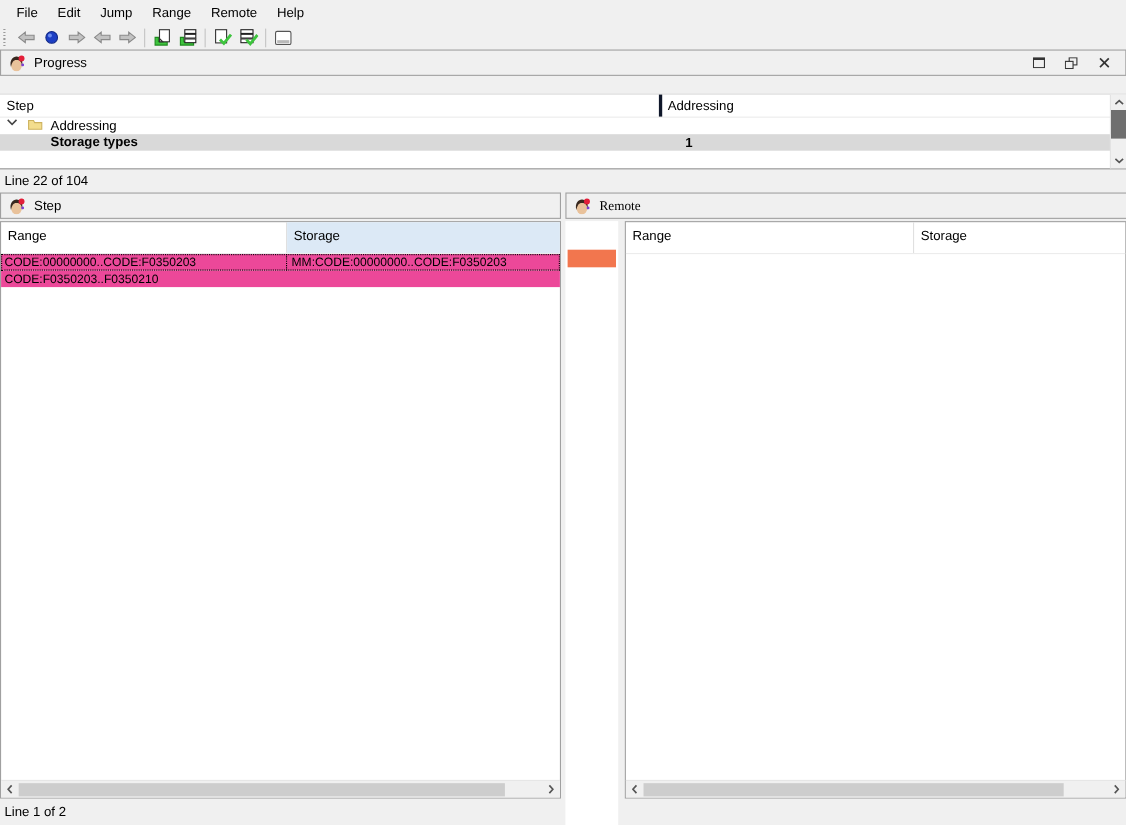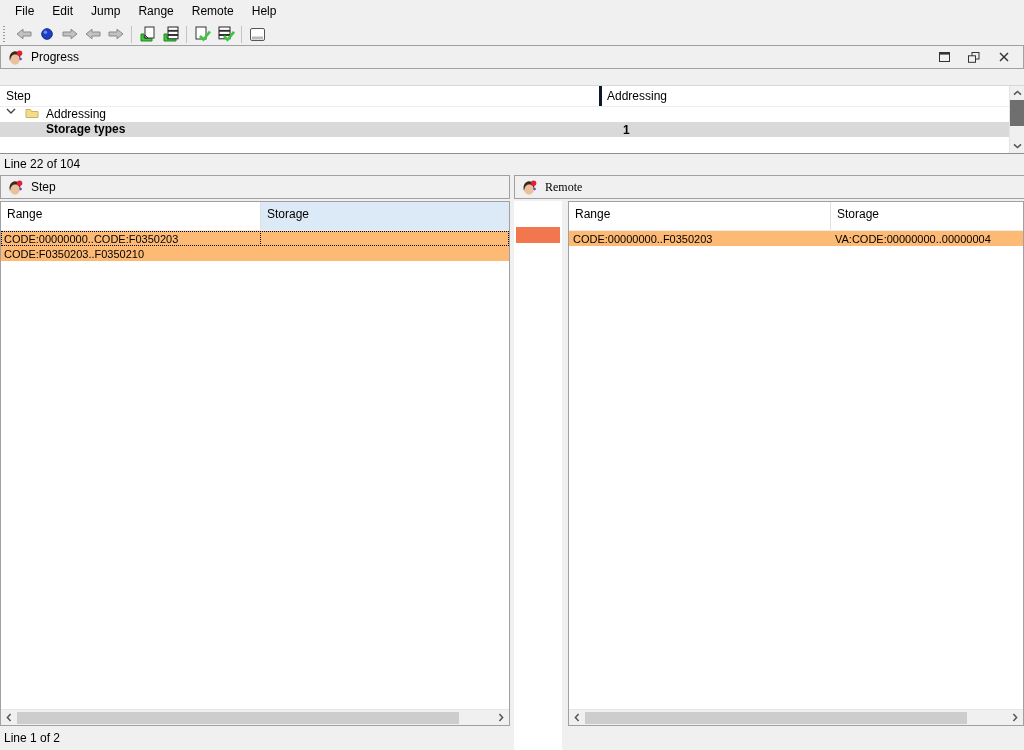--- a/index.html
+++ b/index.html
@@ -69,21 +69,21 @@
   .local-table  { left:0;     width:510px; height:525px; }
   .remote-table { left:568px; width:456px; height:525px; }
 
   .dt-header { display:flex; height:29px; border-bottom:1px solid #ececec; }
   .dt-h-cell { padding:5px 0 0 6px; }
   .dt-h-range-local  { width:260px; border-right:1px solid #e0e0e0; }
   .dt-h-storage-local { flex:1; background:#dce9f6; }
   .dt-h-range-remote { width:262px; border-right:1px solid #e0e0e0; }
   .dt-h-storage-remote { flex:1; }
 
-  .dt-row { display:flex; height:15px; align-items:center; background:#fdba74; font-size:11px; }
+  .dt-row { display:flex; height:15px; align-items:center; background:#ec4899; font-size:11px; }
   .dt-c-range-local  { width:260px; padding-left:3px; height:100%; display:flex; align-items:center; }
   .dt-c-range-remote { width:262px; padding-left:4px; height:100%; display:flex; align-items:center; }
   .dt-c-storage { flex:1; padding-left:4px; height:100%; display:flex; align-items:center; }
   .dt-row.focused { outline:1px dotted #000; outline-offset:-1px; }
   .dt-row.focused .dt-c-range-local { border-right:1px dotted #000; }
 
   
   .h-scroll { position:absolute; left:0; bottom:0; right:0; height:16px;
     background:#f0f0f0; display:flex; align-items:center; border-top:1px solid #e6e6e6; }
   .hs-arrow { width:16px; height:16px; display:flex; align-items:center; justify-content:center; flex:none; }
@@ -276,20 +276,21 @@
 </div>
 
 <div class="data-table local-table">
   <div class="dt-header">
     <div class="dt-h-cell dt-h-range-local">Range</div>
     <div class="dt-h-cell dt-h-storage-local">Storage</div>
   </div>
 
   <div class="dt-row focused">
     <div class="dt-c-range-local">CODE:00000000..CODE:F0350203</div>
+    <div class="dt-c-storage">MM:CODE:00000000..CODE:F0350203</div>
   </div>
   <div class="dt-row">
     <div class="dt-c-range-local">CODE:F0350203..F0350210</div>
   </div>
 
   <div class="h-scroll">
     <div class="hs-arrow">
       <svg width="6" height="9">
           <polyline points="4.6,1 1.4,4.5 4.6,8" fill="none" stroke="#555" stroke-width="1.5"></polyline>
         </svg>
@@ -317,24 +318,20 @@
 <div class="gutter">
   <div class="gutter-marker"></div>
 </div>
 
 <div class="data-table remote-table">
   <div class="dt-header">
     <div class="dt-h-cell dt-h-range-remote">Range</div>
     <div class="dt-h-cell dt-h-storage-remote">Storage</div>
   </div>
 
-  <div class="dt-row">
-    <div class="dt-c-range-remote">CODE:00000000..F0350203</div>
-    <div class="dt-c-storage">VA:CODE:00000000..00000004</div>
-  </div>
 
   <div class="h-scroll">
     <div class="hs-arrow">
       <svg width="6" height="9">
           <polyline points="4.6,1 1.4,4.5 4.6,8" fill="none" stroke="#555" stroke-width="1.5"></polyline>
         </svg>
     </div>
     <div class="hs-thumb remote-thumb"></div>
     <div class="hs-track"></div>
     <div class="hs-arrow">

